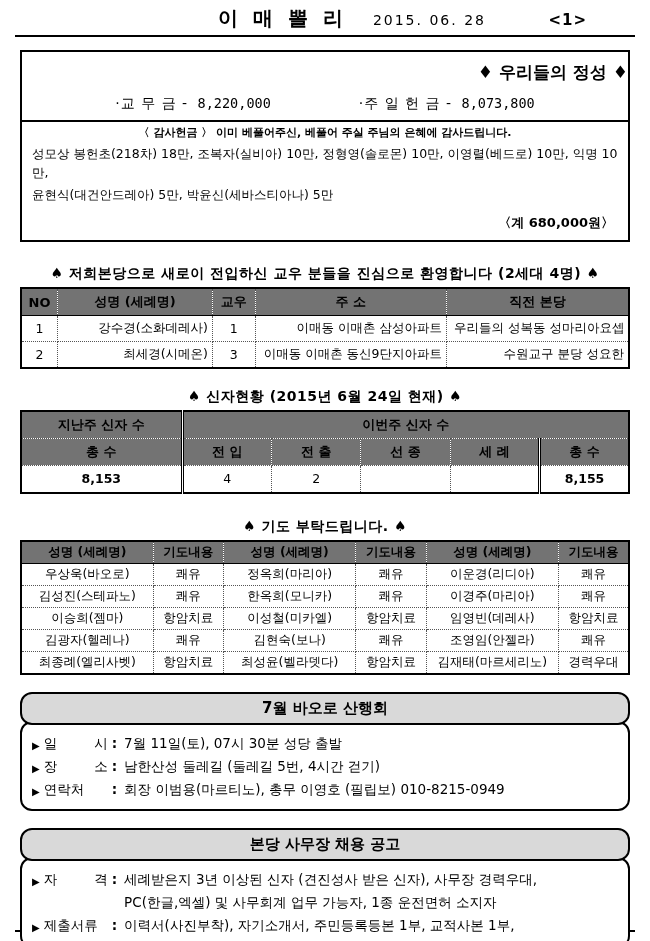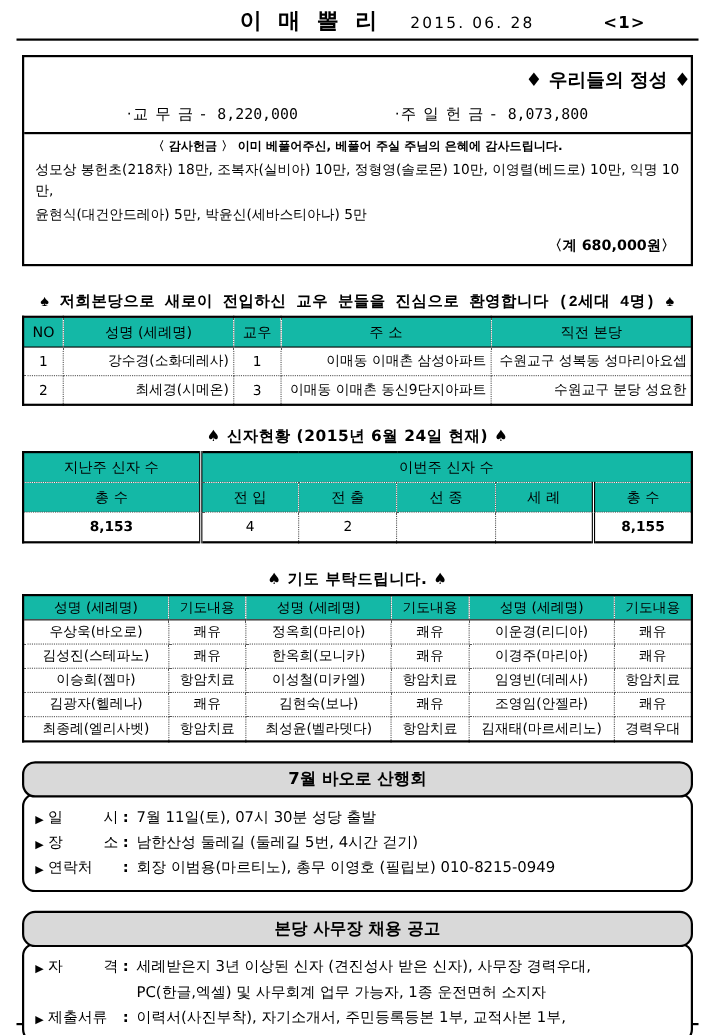--- a/index.html
+++ b/index.html
@@ -29,33 +29,33 @@
   .offering-amounts { display: flex; justify-content: center; gap: 88px; padding: 9px 0 7px; font-size: 14px; }
   .amount-label { font-weight: normal; letter-spacing: 1px; }
   .amount-value { margin-left: 5px; font-family: "DejaVu Sans Mono", monospace; font-size: 13.5px; }
   .offering-thanks { border-top: 2px solid #000; }
   .thanks-heading { text-align: center; font-weight: bold; font-size: 11px; padding: 3px 0 2px; }
   .thanks-line { font-size: 12.5px; padding: 2px 10px 0; line-height: 1.55; }
   .thanks-total { text-align: right; font-weight: bold; font-size: 13px; padding: 10px 14px 8px; }
 
   
   .section-heading { text-align: center; font-weight: bold; font-size: 14px; letter-spacing: 0.5px; }
-  .h-welcome { margin-top: 23px; font-family: Liberation Mono, monospace; }
+  .h-welcome { margin-top: 23px; }
   .h-status  { margin-top: 19px; }
   .h-prayer  { margin-top: 24px; }
 
   
   table { border-collapse: collapse; width: 100%; table-layout: fixed; margin-top: 4px; }
   .tbl { border: 2px solid #000; }
   .tbl th, .tbl td {
     border: 1px dotted #555;
     font-size: 12.5px; padding: 4px 4px;
     text-align: center; overflow: hidden; white-space: nowrap;
   }
-  .tbl th { background: #14b8a6; font-weight: normal; border-bottom: 1px solid #000; font-size: 13px; }
+  .tbl th { background: #737373; font-weight: bold; border-bottom: 1px solid #000; font-size: 13px; }
   .tbl td.left { text-align: right; padding-left: 7px; }
 
   
   .status-tbl th { border-bottom: 1px dotted #555; }
   .status-tbl .dbl { border-left: 3px double #000; }
   .status-tbl td { height: 27px; }
   .status-tbl th { height: 26px; }
   .bold-val { font-weight: bold; }
 
   
@@ -136,21 +136,21 @@
           <th>주    소</th>
           <th>직전 본당</th>
         </tr>
       </thead>
       <tbody>
         <tr>
           <td>1</td>
           <td class="left">강수경(소화데레사)</td>
           <td>1</td>
           <td class="left">이매동 이매촌 삼성아파트</td>
-          <td class="left">수원교구 성복동 성마리아요셉</td>
+          <td class="left">우리들의 성복동 성마리아요셉</td>
         </tr>
         <tr>
           <td>2</td>
           <td class="left">최세경(시메온)</td>
           <td>3</td>
           <td class="left">이매동 이매촌 동신9단지아파트</td>
           <td class="left">수원교구 분당 성요한</td>
         </tr>
       </tbody>
     </table>

